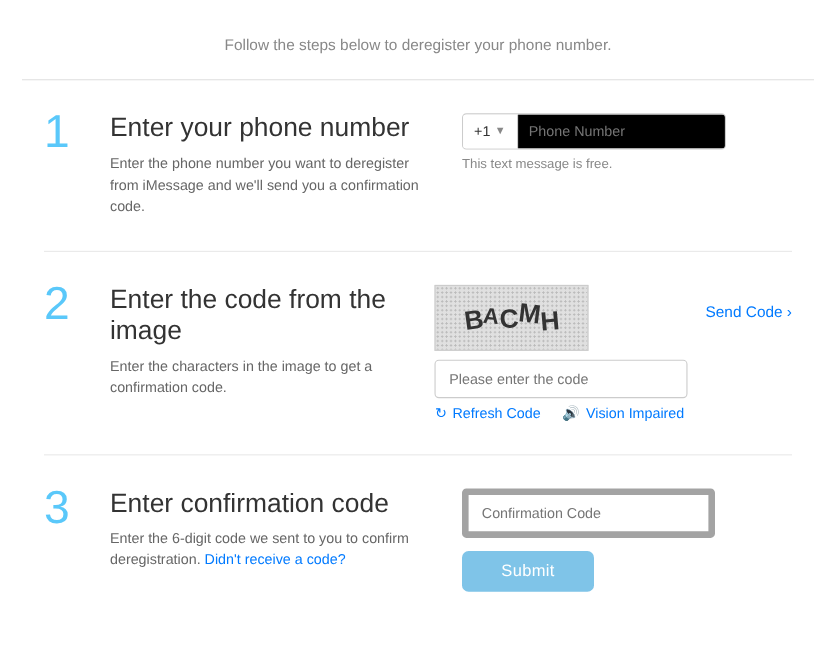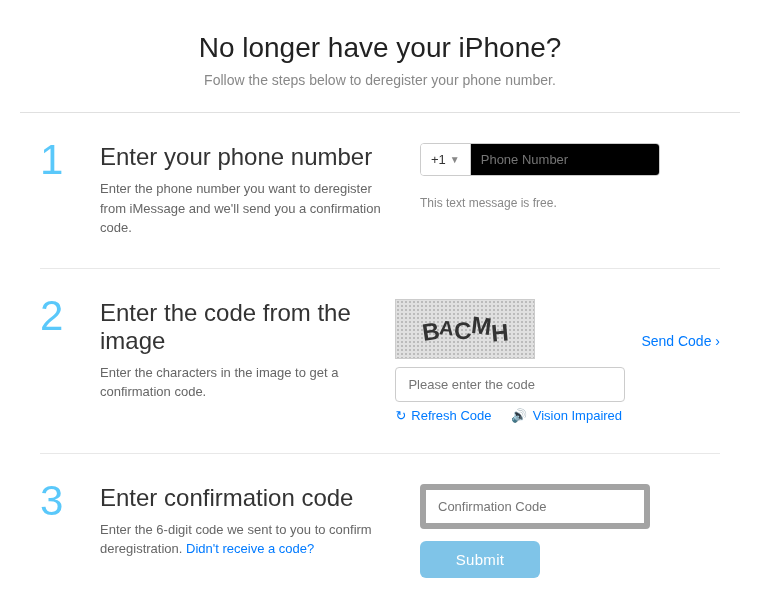--- a/index.html
+++ b/index.html
@@ -116,21 +116,21 @@
       outline: none;
       padding: 8px 10px;
       font-size: 13px;
       color: #aaa;
       flex: 1;
       background: #000000;
     }
     .free-text {
       font-size: 12px;
       color: #888;
-      margin-top: 20px;
+      margin-top: 6px;
     }
 
     
     .captcha-row {
       display: flex;
       align-items: flex-start;
       width: 100%;
     }
     .captcha-section {
       display: flex;
@@ -202,21 +202,21 @@
     }
 
     .send-code-link {
       display: flex;
       align-items: center;
       font-size: 14px;
       color: #007aff;
       cursor: pointer;
       text-decoration: none;
       padding-left: 16px;
-      margin-top: 34px;
+      margin-top: 16px;
       white-space: nowrap;
     }
 
     
     .confirmation-input {
       width: 230px;
       border: 6px solid #a3a3a3;
       border-radius: 4px;
       padding: 9px 12px;
       font-size: 13px;
@@ -234,21 +234,20 @@
       font-size: 15px;
       font-weight: 400;
       cursor: pointer;
       letter-spacing: 0.3px;
     }
   </style>
 </head>
 <body>
 
 <div class="header">
-  <h1>No longer have your iPhone?</h1>
   <p>Follow the steps below to deregister your phone number.</p>
 </div>
 
 <hr class="divider-line">
 
 <div class="steps-container">
 
   <div class="step">
     <div class="step-number">1</div>
     <div class="step-content">

